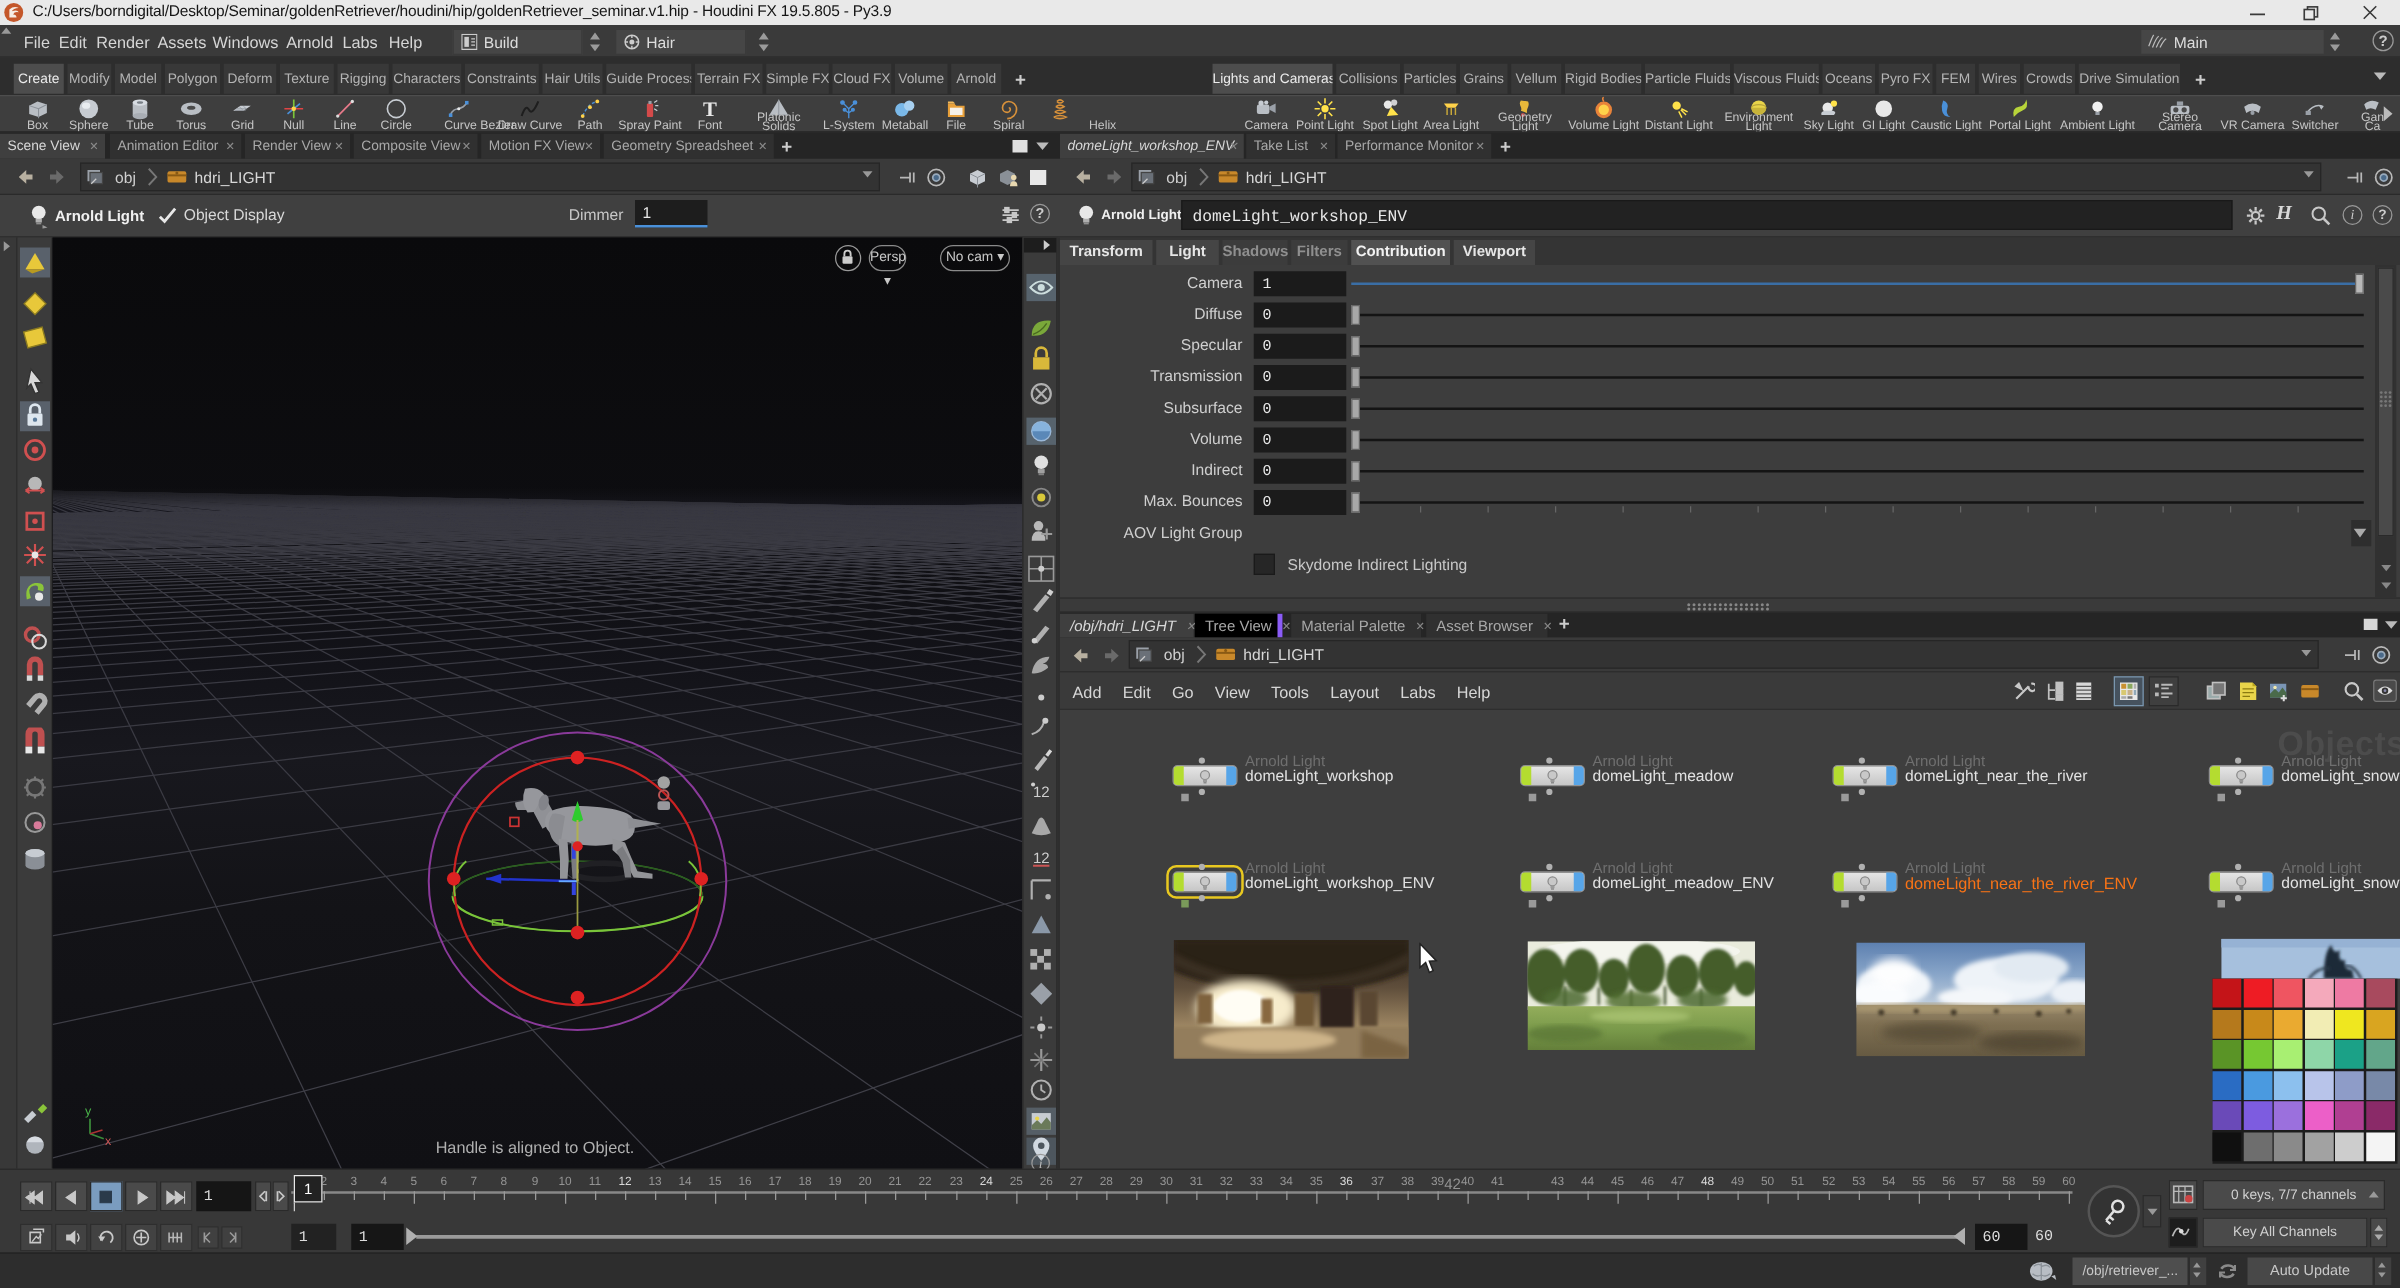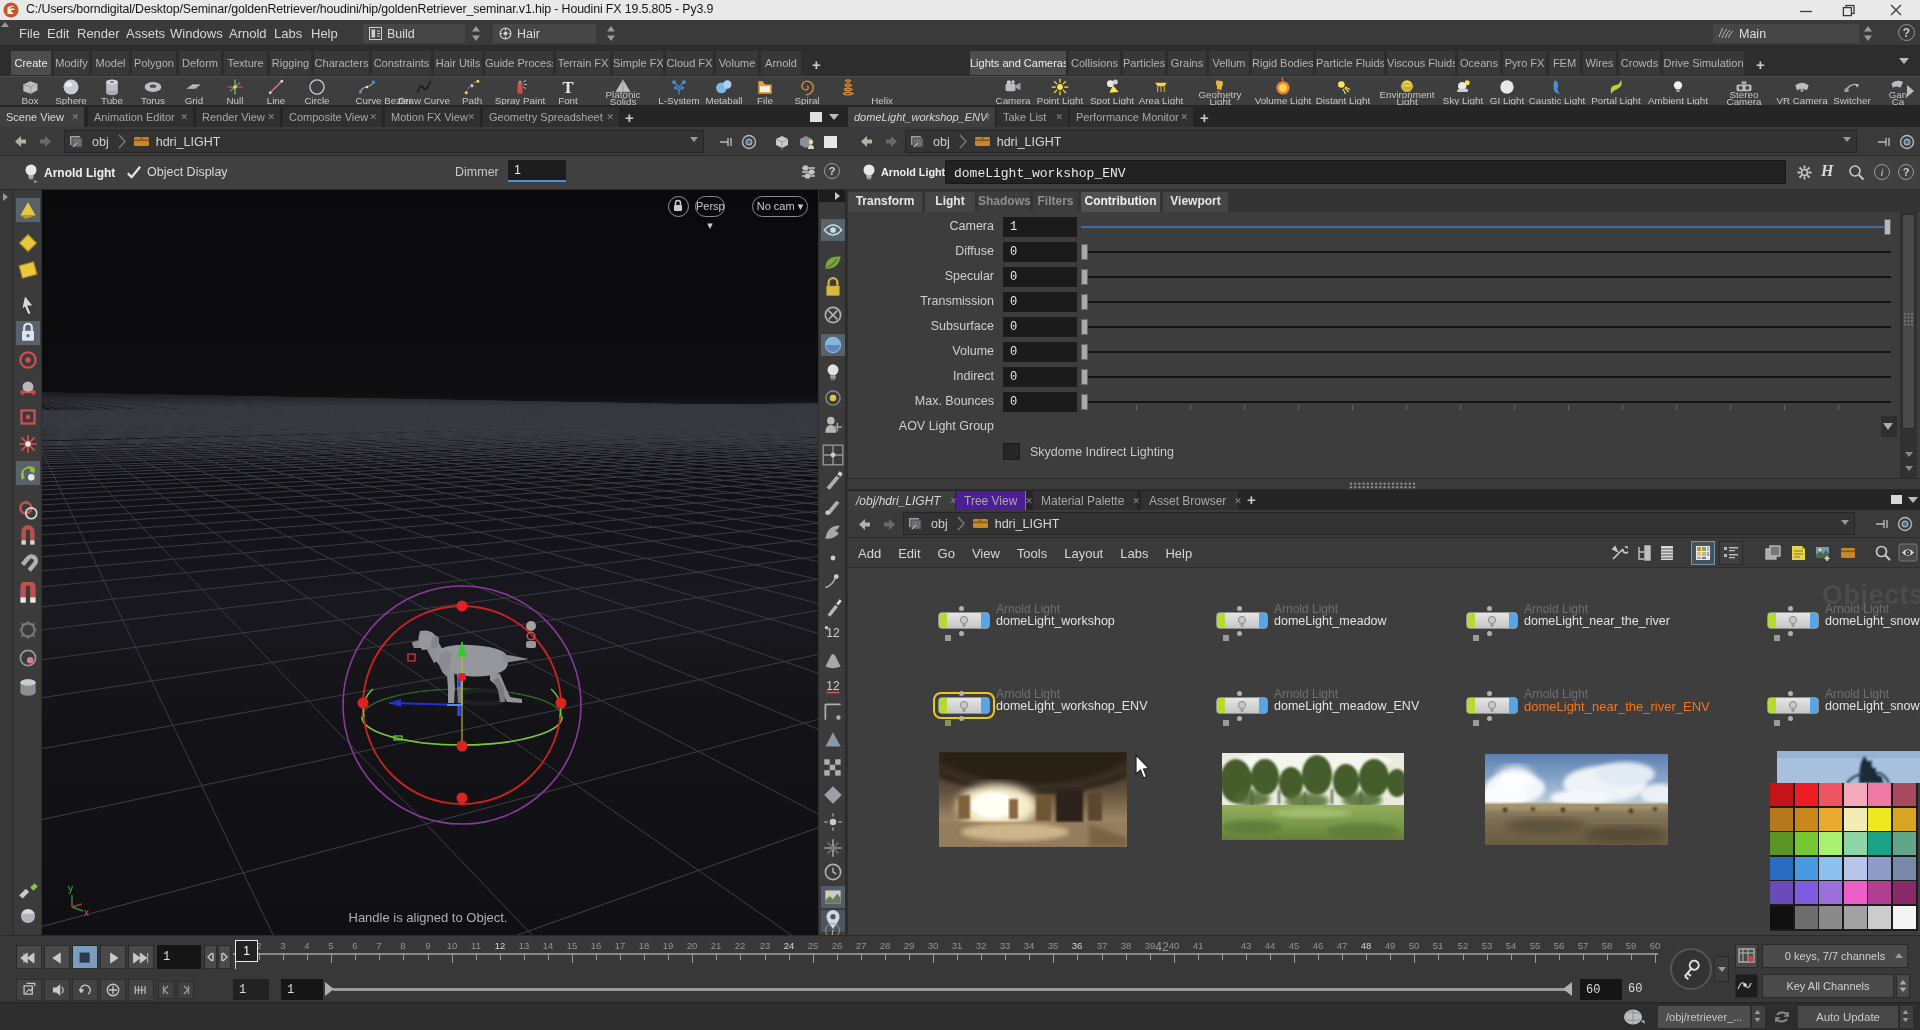--- a/index.html
+++ b/index.html
@@ -1213,21 +1213,21 @@
         <circle cx="57.6" cy="5.2" r="1.2"></circle>
         <circle cx="61.800000000000004" cy="1.8" r="1.2"></circle>
         <circle cx="61.800000000000004" cy="5.2" r="1.2"></circle>
         <circle cx="66.0" cy="1.8" r="1.2"></circle>
         <circle cx="66.0" cy="5.2" r="1.2"></circle>
       </g>
     </svg>
   </div>
 <div class="abs" style="left:848px;top:490px;width:1212px;height:20px;background:#252525">
 <div class="abs r" style="left:0px;top:1px;width:108px;height:19px;background:#3f3f3f;border-right:1px solid #222;font-style:italic;color:#d8d8d8;font-size:12px;padding:0 8px;white-space:nowrap">/obj/hdri_LIGHT<span style="color:#888;font-size:9px;margin-left:8px">✕</span></div>
-<div class="abs r" style="left:108px;top:1px;width:70px;height:19px;background:#4c1d95;border-right:1px solid #8b5cf6;color:#a8a8a8;font-size:12px;padding:0 8px;white-space:nowrap">Tree View<span style="color:#888;font-size:9px;margin-left:8px">✕</span></div>
+<div class="abs r" style="left:108px;top:1px;width:70px;height:19px;background:#000000;border-right:4px solid #8b5cf6;color:#a8a8a8;font-size:12px;padding:0 8px;white-space:nowrap">Tree View<span style="color:#888;font-size:9px;margin-left:8px">✕</span></div>
 <div class="abs r" style="left:185px;top:1px;width:105px;height:19px;background:#303030;border-right:1px solid #222;color:#a8a8a8;font-size:12px;padding:0 8px;white-space:nowrap">Material Palette<span style="color:#888;font-size:9px;margin-left:8px">✕</span></div>
 <div class="abs r" style="left:293px;top:1px;width:98px;height:19px;background:#303030;border-right:1px solid #222;color:#a8a8a8;font-size:12px;padding:0 8px;white-space:nowrap">Asset Browser<span style="color:#888;font-size:9px;margin-left:8px">✕</span></div>
 <div class="abs" style="left:399px;top:1px;color:#ccc;font-size:15px;font-weight:bold">+</div>
 <div class="abs" style="left:1043px;top:5px;width:11px;height:9px;background:#d8d8d8"></div>
 <div class="abs" style="left:1060px;top:7px;width:0;height:0;border-left:5px solid transparent;border-right:5px solid transparent;border-top:6px solid #bbb"></div>
 </div>
 
 <div class="abs" style="left:848px;top:510px;width:1072px;height:28px;background:#3a3a3a;border-bottom:1px solid #2a2a2a">
  <svg class="abs" style="left:8px;top:7px" width="42" height="15" viewBox="0 0 42 15">
   <path d="M9 2 L3 7.5 L9 13 v-3.5 h5 v-4 h-5 z" fill="#b8b0a0"></path>

